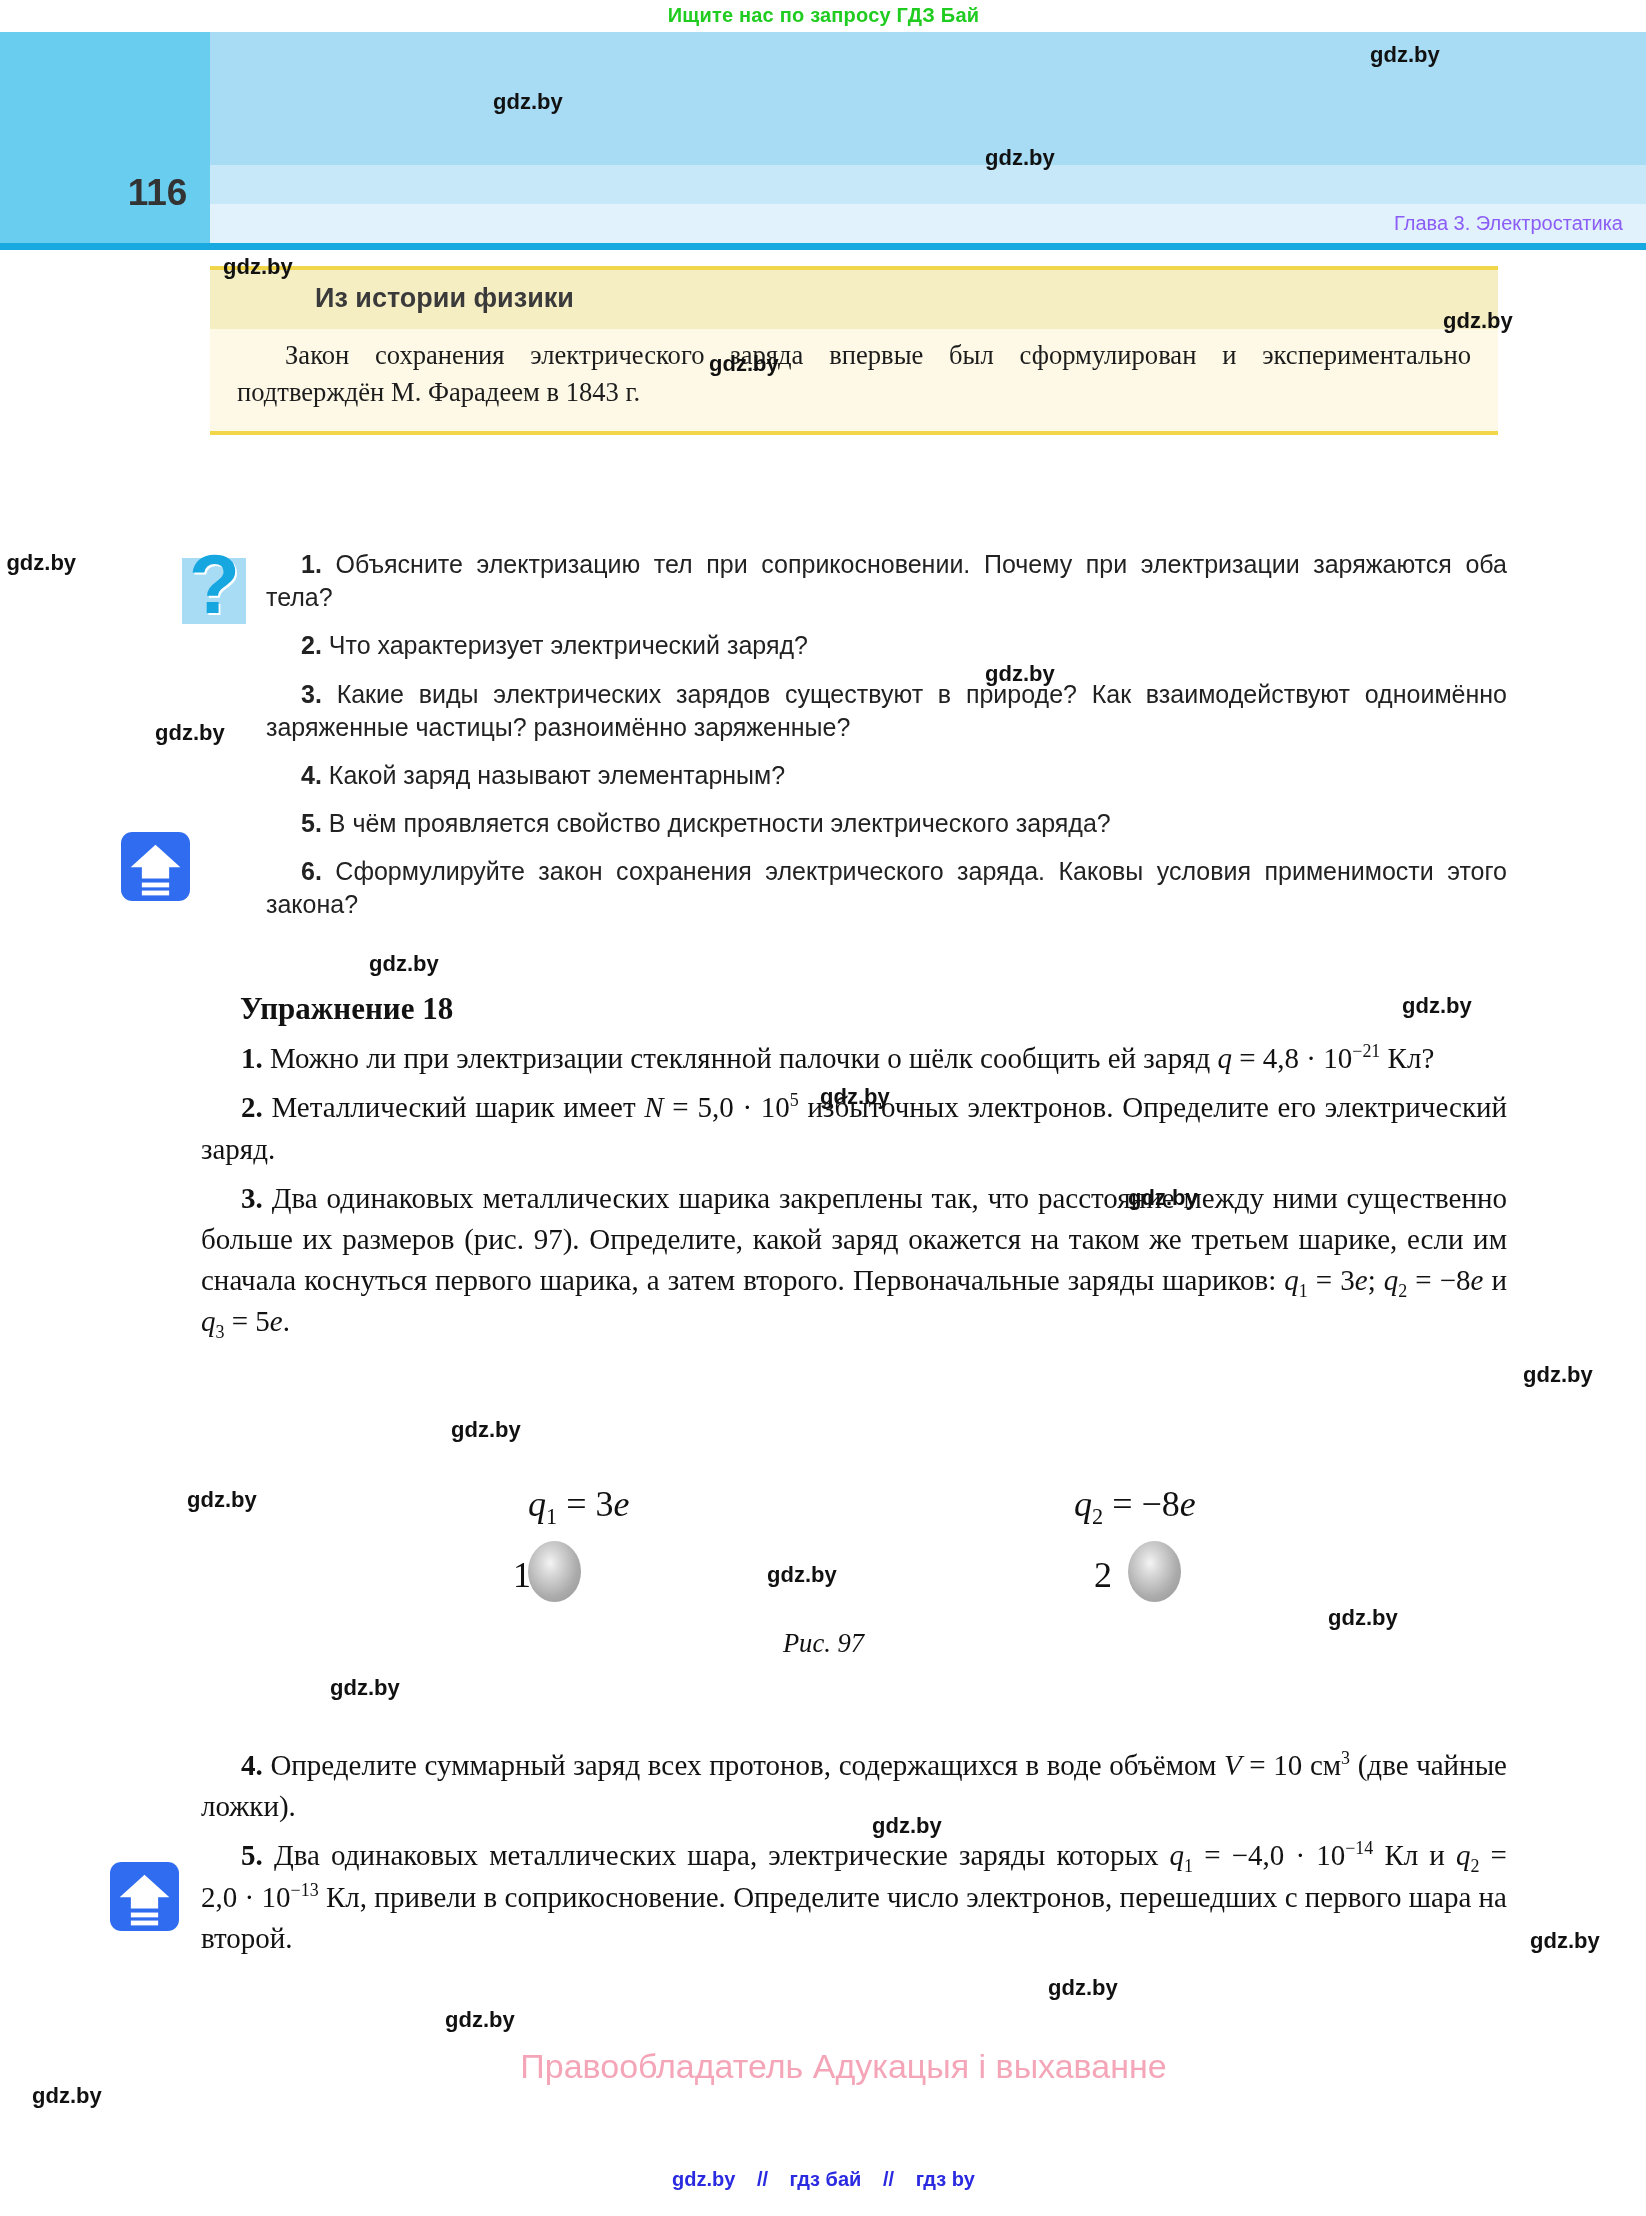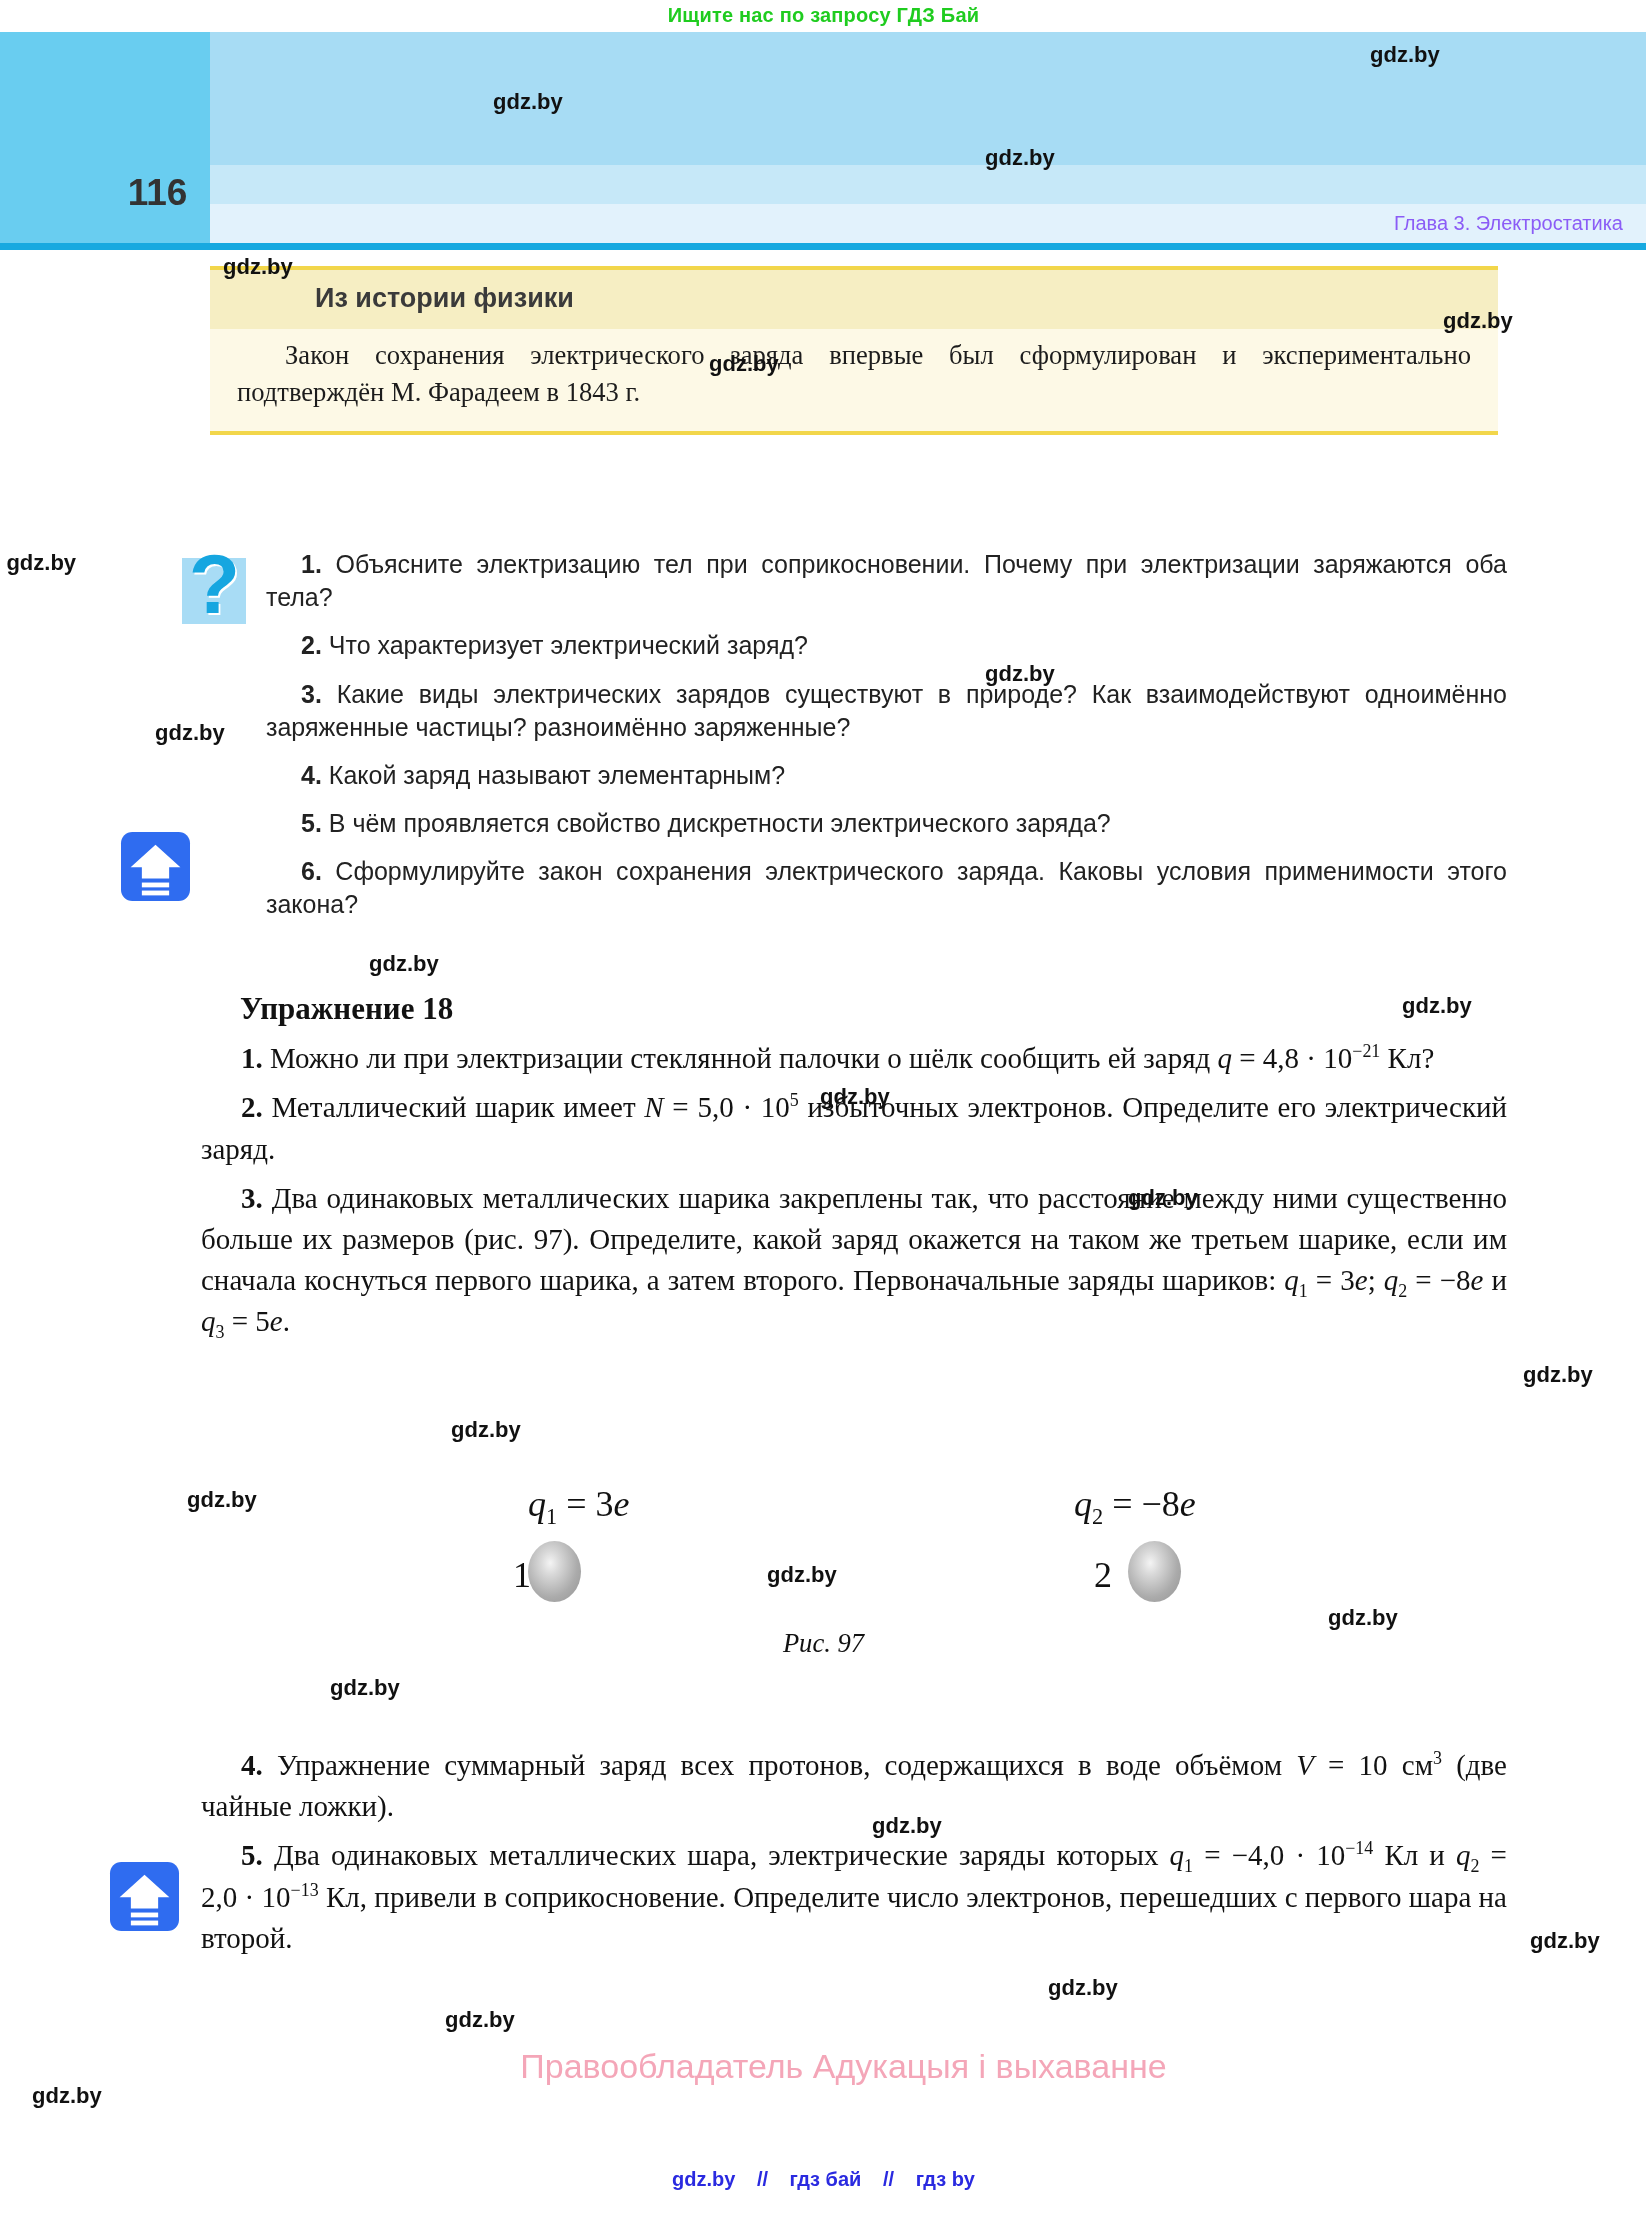--- a/index.html
+++ b/index.html
@@ -232,21 +232,21 @@
     <div class="fig-lbl lbl-1">1</div>
     <div class="fig-lbl lbl-2">2</div>
     <div class="ball b1"></div>
     <div class="ball b2"></div>
     <div class="fig-caption">Рис. 97</div>
   </div>
 
   <div class="exercise-2">
     <p>
       <span class="exnum">4.</span>
-      <span>Упражнение суммарный заряд всех протонов, содержащихся в воде объёмом </span><span><var>V</var> = 10 см<sup>3</sup></span><span> (две чайные ложки).</span>
+      <span>Определите суммарный заряд всех протонов, содержащихся в воде объёмом </span><span><var>V</var> = 10 см<sup>3</sup></span><span> (две чайные ложки).</span>
     </p>
     <p>
       <span class="exnum">5.</span>
       <span>Два одинаковых металлических шара, электрические заряды которых </span><span><var>q</var><sub>1</sub> = −4,0&nbsp;·&nbsp;10<sup>−14</sup> Кл и <var>q</var><sub>2</sub> = 2,0&nbsp;·&nbsp;10<sup>−13</sup> Кл</span><span>, привели в соприкосновение. Определите число электронов, перешедших с первого шара на второй.</span>
     </p>
   </div>
 
   <div class="icon-upload two">
     <svg width="69" height="69" viewBox="0 0 86 86" aria-hidden="true">
       <path d="M43 16 L74 44 L60 44 L60 58 L26 58 L26 44 L12 44 Z" fill="#ffffff"></path>

